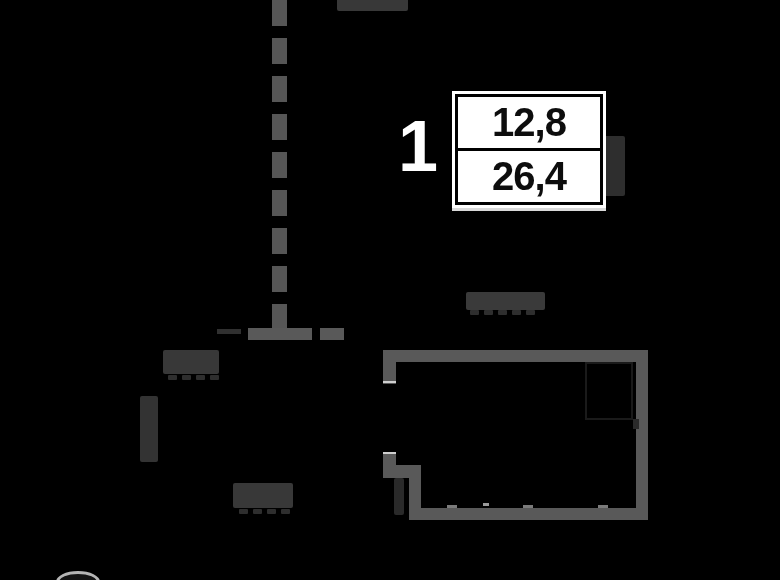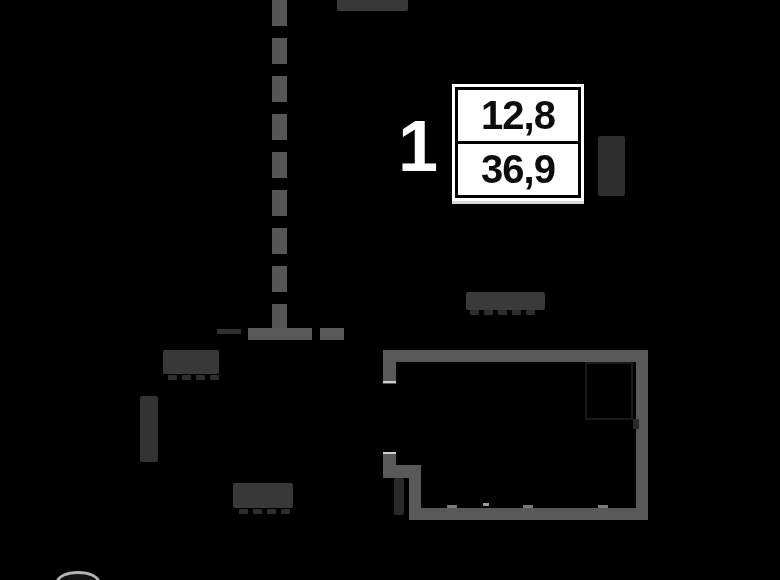--- a/index.html
+++ b/index.html
@@ -28,21 +28,21 @@
   .dim{position:absolute;background:#383838;border-radius:2px;}
   .dim-marks{position:absolute;display:flex;gap:5px;}
   .dim-marks i{display:block;width:9px;height:5px;background:#2e2e2e;border-radius:1px;}
   
   .unit-number{
     position:absolute;left:393px;top:114px;width:50px;height:64px;
     display:flex;align-items:center;justify-content:center;
     color:#ffffff;font-weight:700;font-size:72px;line-height:1;
   }
   .info-box{
-    position:absolute;left:452px;top:84px;width:132px;
+    position:absolute;left:452px;top:91px;width:154px;
     background:#ffffff;padding:3px;box-sizing:border-box;
     box-shadow:0 3px 0 rgba(255,255,255,.85);
   }
   .info-cell{
     border:3px solid #000;background:#fff;height:51px;
     display:flex;align-items:center;justify-content:center;
     color:#0d0d0d;font-weight:700;font-size:40px;letter-spacing:-1px;
   }
   .info-cell.bottom{border-top:none;}
   
@@ -104,18 +104,18 @@
       <i></i>
       <i></i>
       <i></i>
     </div>
   <div class="dim" style="left:598px;top:136px;width:27px;height:60px;background:#2e2e2e;"></div>
   <div class="dim" style="left:394px;top:478px;width:10px;height:37px;background:#2a2a2a;"></div>
 
   <div class="unit-number">1</div>
   <div class="info-box">
     <div class="info-cell top">12,8</div>
-    <div class="info-cell bottom">36,9</div>
+    <div class="info-cell bottom">26,4</div>
   </div>
 
   <div class="arc"></div>
 
 </div>
 
 </body></html>

